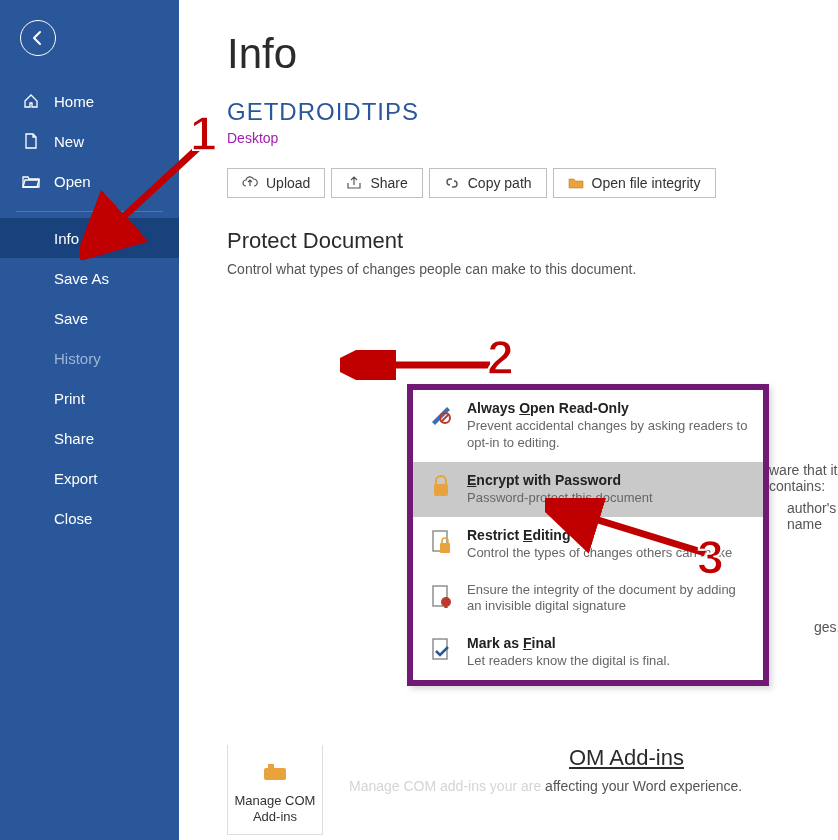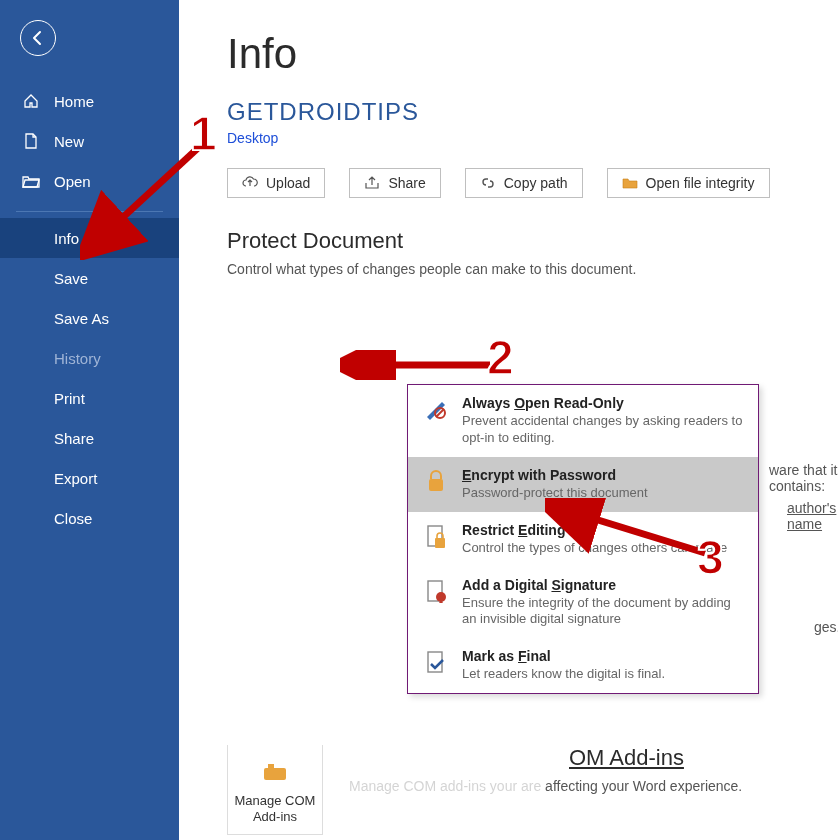--- a/index.html
+++ b/index.html
@@ -80,25 +80,25 @@
     color: #2b2b2b;
     margin: 0 0 20px 0;
   }
   .doc-title {
     color: #2a579a;
     font-size: 24px;
     letter-spacing: 1px;
     margin: 0 0 4px 0;
   }
   .doc-location {
-    color: #1d4ed8;
+    color: #a21caf;
     font-size: 14px;
     margin-bottom: 22px;
   }
-  .toolbar { display: flex; gap: 24px; margin-bottom: 30px; }
+  .toolbar { display: flex; gap: 6px; margin-bottom: 30px; }
   .tbtn {
     display: inline-flex;
     align-items: center;
     gap: 8px;
     border: 1px solid #bfbfbf;
     background: #fff;
     padding: 6px 14px;
     font-size: 14px;
     color: #333;
     cursor: pointer;
@@ -124,21 +124,21 @@
   .section-body p { margin:0; color:#555; font-size:14px; line-height:1.4; }
   ul.plain { margin:6px 0 0 0; padding-left:18px; color:#555; font-size:14px; }
   ul.plain li { margin-bottom:2px; }
   
   .dropdown {
     position:absolute;
     left: 228px;
     top: 384px;
     width: 350px;
     background:#fff;
-    border:1px solid #701a75;
+    border:6px solid #701a75;
     box-shadow: 3px 3px 6px rgba(0,0,0,0.15);
     z-index:50;
   }
   .dd-item {
     display:flex;
     gap:12px;
     padding:10px 14px;
     cursor:pointer;
     border-bottom:0;
   }
@@ -201,24 +201,24 @@
           </span>
           <span>Open</span>
         </div>
       </div>
     <div class="sidebar-sep"></div>
     <div class="sidebar-group" id="sidebar-plain-group">
         <div class="sidebar-item indent active">
           <span>Info</span>
         </div>
         <div class="sidebar-item indent">
+          <span>Save As</span>
+        </div>
+        <div class="sidebar-item indent">
           <span>Save</span>
-        </div>
-        <div class="sidebar-item indent">
-          <span>Save As</span>
         </div>
         <div class="sidebar-item indent disabled">
           <span>History</span>
         </div>
         <div class="sidebar-item indent">
           <span>Print</span>
         </div>
         <div class="sidebar-item indent">
           <span>Share</span>
         </div>
@@ -275,21 +275,21 @@
     <div class="section">
       <div class="section-body">
         <h2>Protect Document</h2>
         <p>Control what types of changes people can make to this document.</p>
       </div>
     </div>
 
     <div style="position:absolute; left:590px; top:462px;">
       <div class="trunc">ware that it contains:</div>
       <ul class="plain">
-          <li style="list-style:none;text-decoration:underline;"><span>author's name</span></li>
+          <li style="list-style:none;"><span>author's name</span></li>
         </ul>
     </div>
 
     <div style="position:absolute; left:635px; top:619px;" class="trunc">ges.</div>
 
     <div class="section com-section" style="position:absolute; left:48px; top:745px; width:700px;">
       <div class="bigbtn white" style="border:1px solid #ddd; border-top:0; width:96px;">
         <div class="bicon">
           <svg width="26" height="20" viewBox="0 0 26 20">
               <rect x="2" y="6" width="22" height="12" rx="2" fill="#e8a33d"></rect>
@@ -348,21 +348,20 @@
         </div>
         <div class="dd-item">
           <div class="dd-icon">
             <svg width="22" height="26" viewBox="0 0 22 26">
               <rect x="3" y="2" width="14" height="20" fill="none" stroke="#888" stroke-width="1.4"></rect>
               <circle cx="16" cy="18" r="5" fill="#c0392b"></circle>
               <path d="M14 24l2-3 2 3" fill="#c0392b"></path>
             </svg>
           </div>
           <div>
-            <div class="dd-title">Add a Digital <span class="u">S</span>ignature</div>
             <div class="dd-desc">Ensure the integrity of the document by adding an invisible digital signature</div>
           </div>
         </div>
         <div class="dd-item">
           <div class="dd-icon">
             <svg width="22" height="26" viewBox="0 0 22 26">
               <rect x="3" y="2" width="14" height="20" fill="none" stroke="#888" stroke-width="1.4"></rect>
               <path d="M6 14l4 4 8-8" fill="none" stroke="#2a579a" stroke-width="2.5"></path>
             </svg>
           </div>

